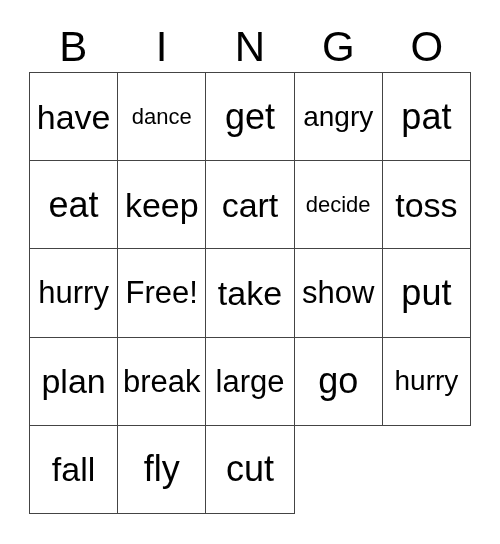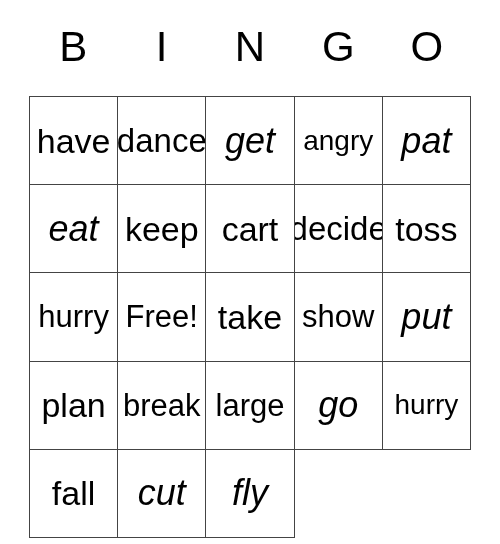--- a/index.html
+++ b/index.html
@@ -53,21 +53,20 @@
     top: 72px;
     width: 442px;
     height: 442px;
     box-sizing: border-box;
     border-top: 1px solid #444444;
     border-left: 1px solid #444444;
     display: grid;
     grid-template-columns: repeat(5, 1fr);
     grid-template-rows: repeat(5, 1fr);
     background: #ffffff;
-    margin-top: 24px;
   }
   .bingo-cell {
     box-sizing: border-box;
     border-right: 1px solid #444444;
     border-bottom: 1px solid #444444;
     display: flex;
     align-items: center;
     justify-content: center;
     overflow: hidden;
     background: #ffffff;
@@ -76,25 +75,25 @@
     display: block;
     line-height: 1;
     white-space: nowrap;
     text-align: center;
     color: #000000;
     font-weight: 400;
     user-select: none;
   }
 
   
-  .fs-xs   { font-size: 33px; }
+  .fs-xs   { font-size: 22px; }
   .fs-s    { font-size: 28px; }
   .fs-m    { font-size: 31px; }
   .fs-l    { font-size: 34px; }
-  .fs-xl   { font-size: 36px; font-style: italic; }
+  .fs-xl   { font-size: 36px; }
 </style>
 </head>
 <body>
 
 <div id="bingo-card">
 
   <div id="header-row">
     <div class="header-letter">B</div>
     <div class="header-letter">I</div>
     <div class="header-letter">N</div>
@@ -160,20 +159,20 @@
       <div class="bingo-cell">
         <span class="cell-text fs-xl">go</span>
       </div>
       <div class="bingo-cell">
         <span class="cell-text fs-s">hurry</span>
       </div>
       <div class="bingo-cell">
         <span class="cell-text fs-l">fall</span>
       </div>
       <div class="bingo-cell">
-        <span class="cell-text fs-xl">cut</span>
+        <span class="cell-text fs-xl">fly</span>
       </div>
       <div class="bingo-cell">
-        <span class="cell-text fs-xl">fly</span>
+        <span class="cell-text fs-xl">cut</span>
       </div>
     </div>
 
 </div>
 
 </body></html>

